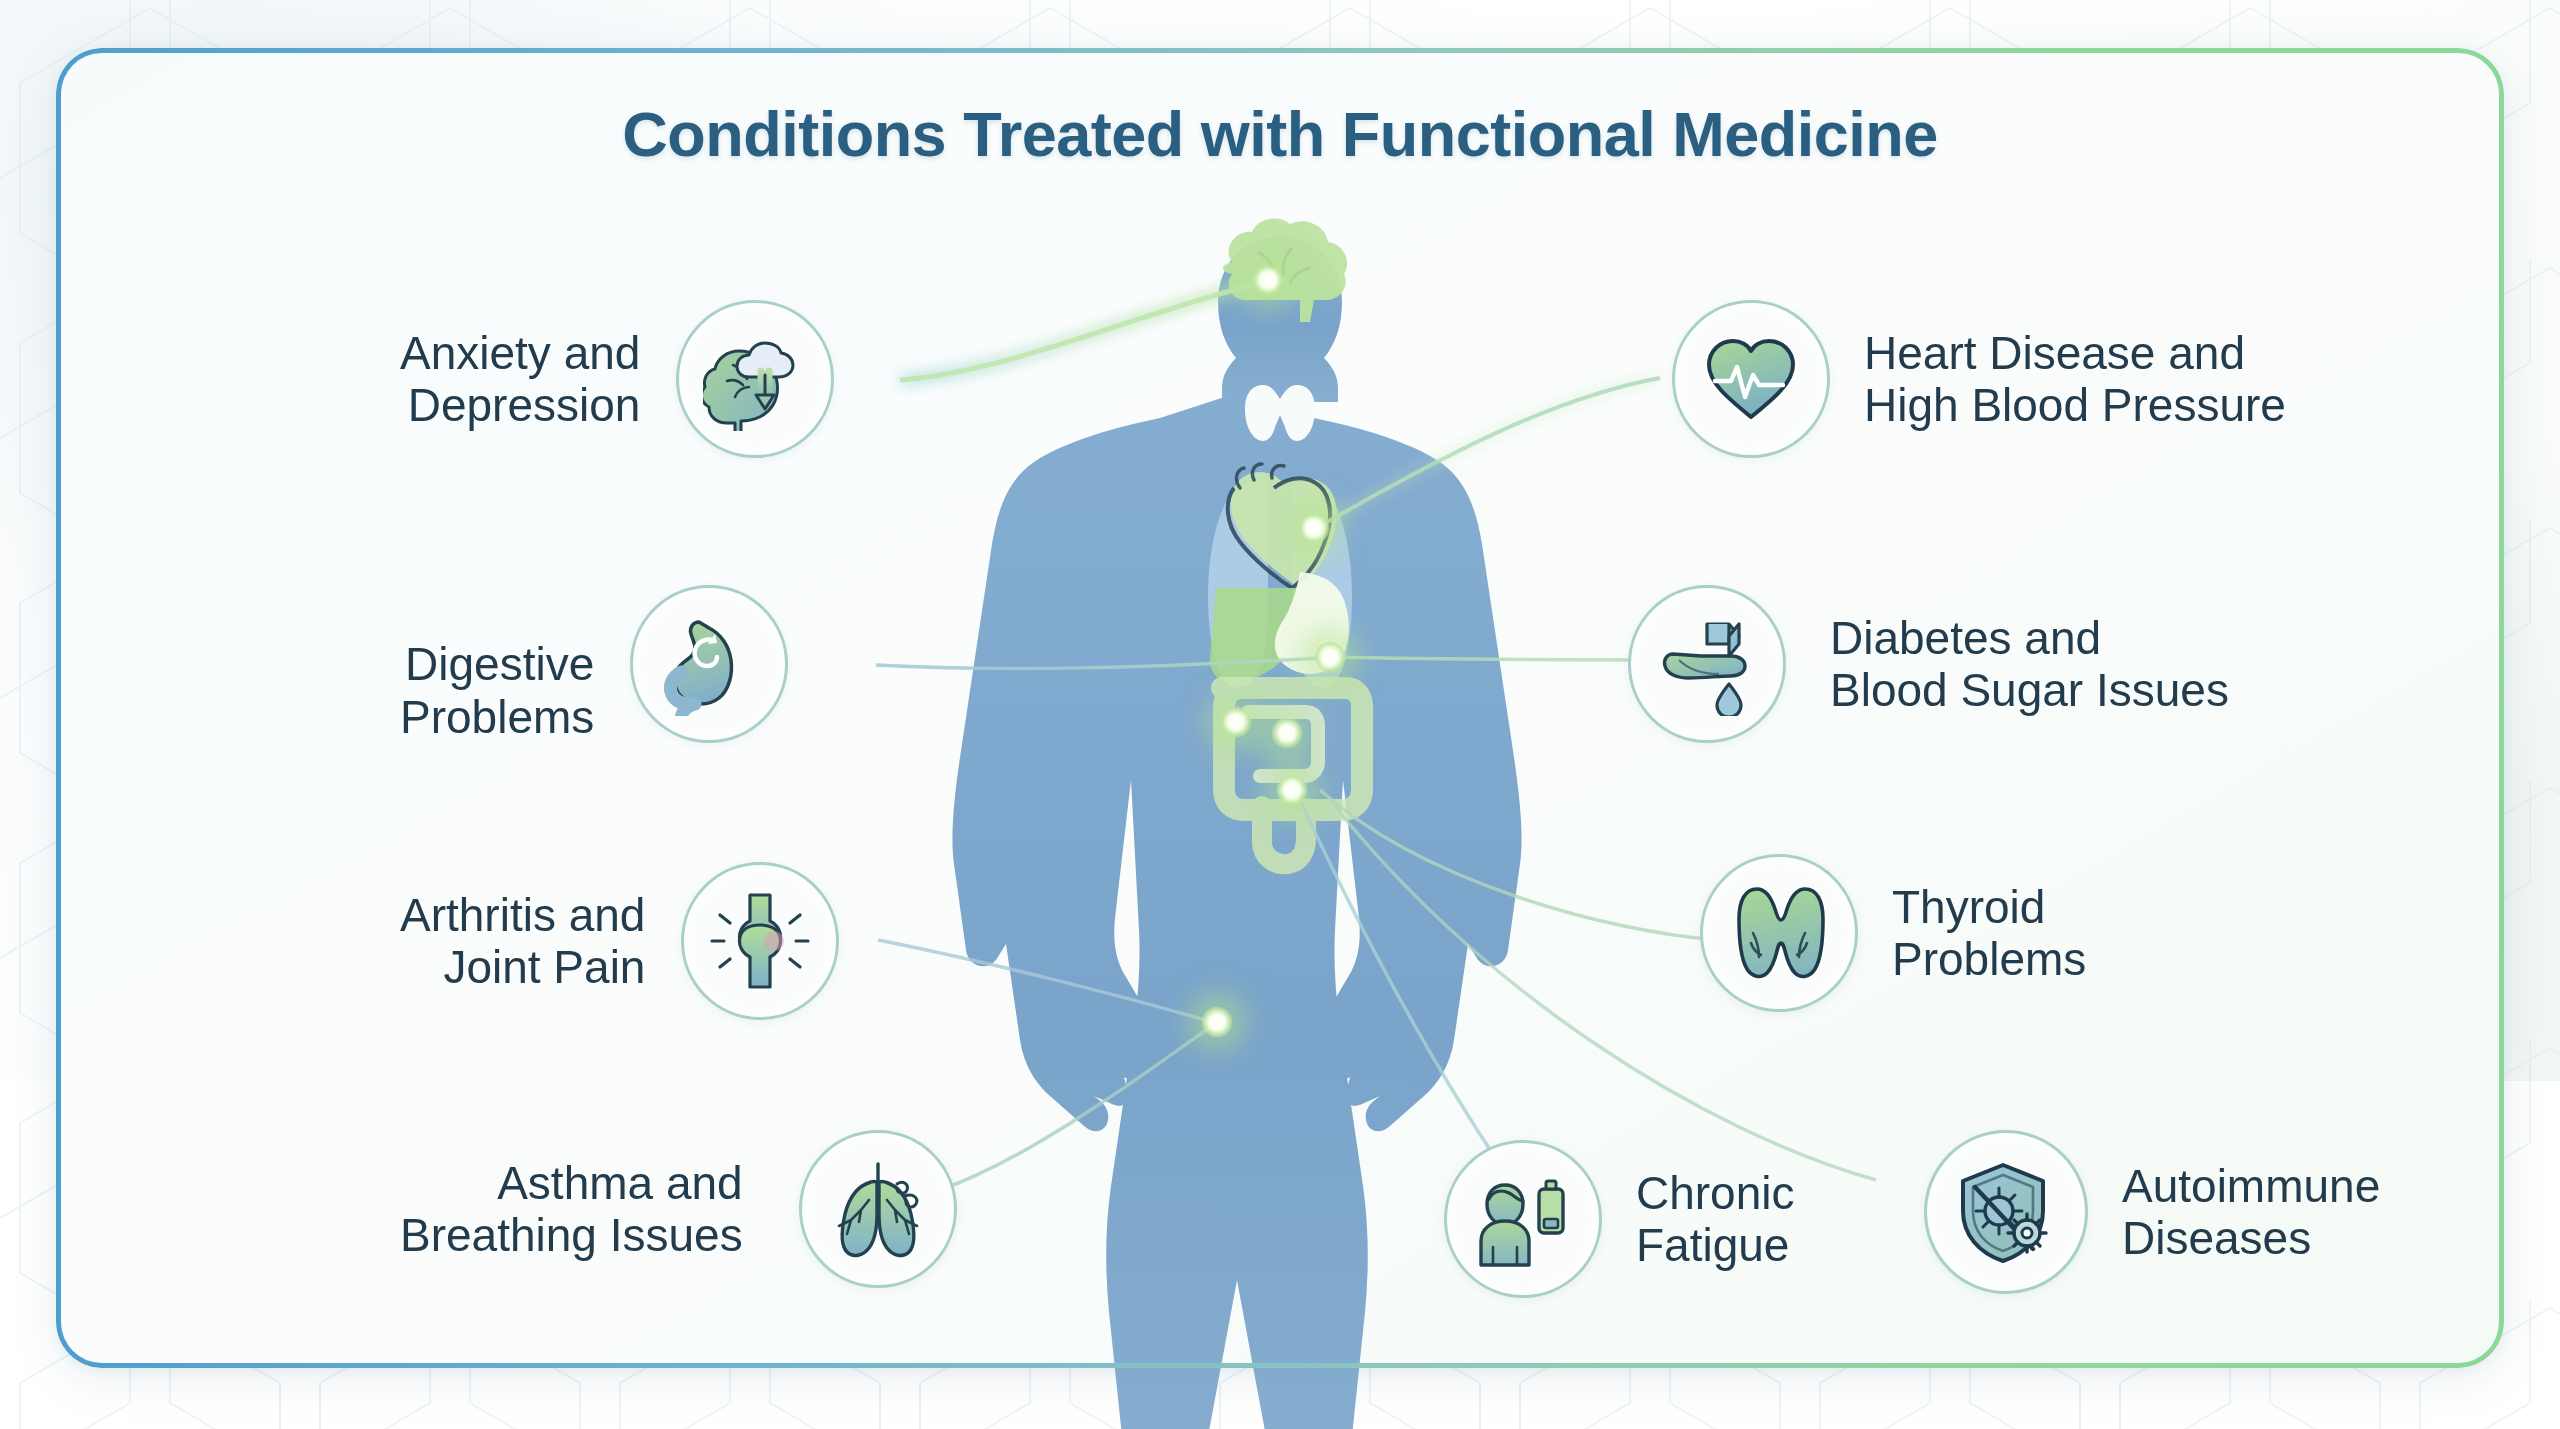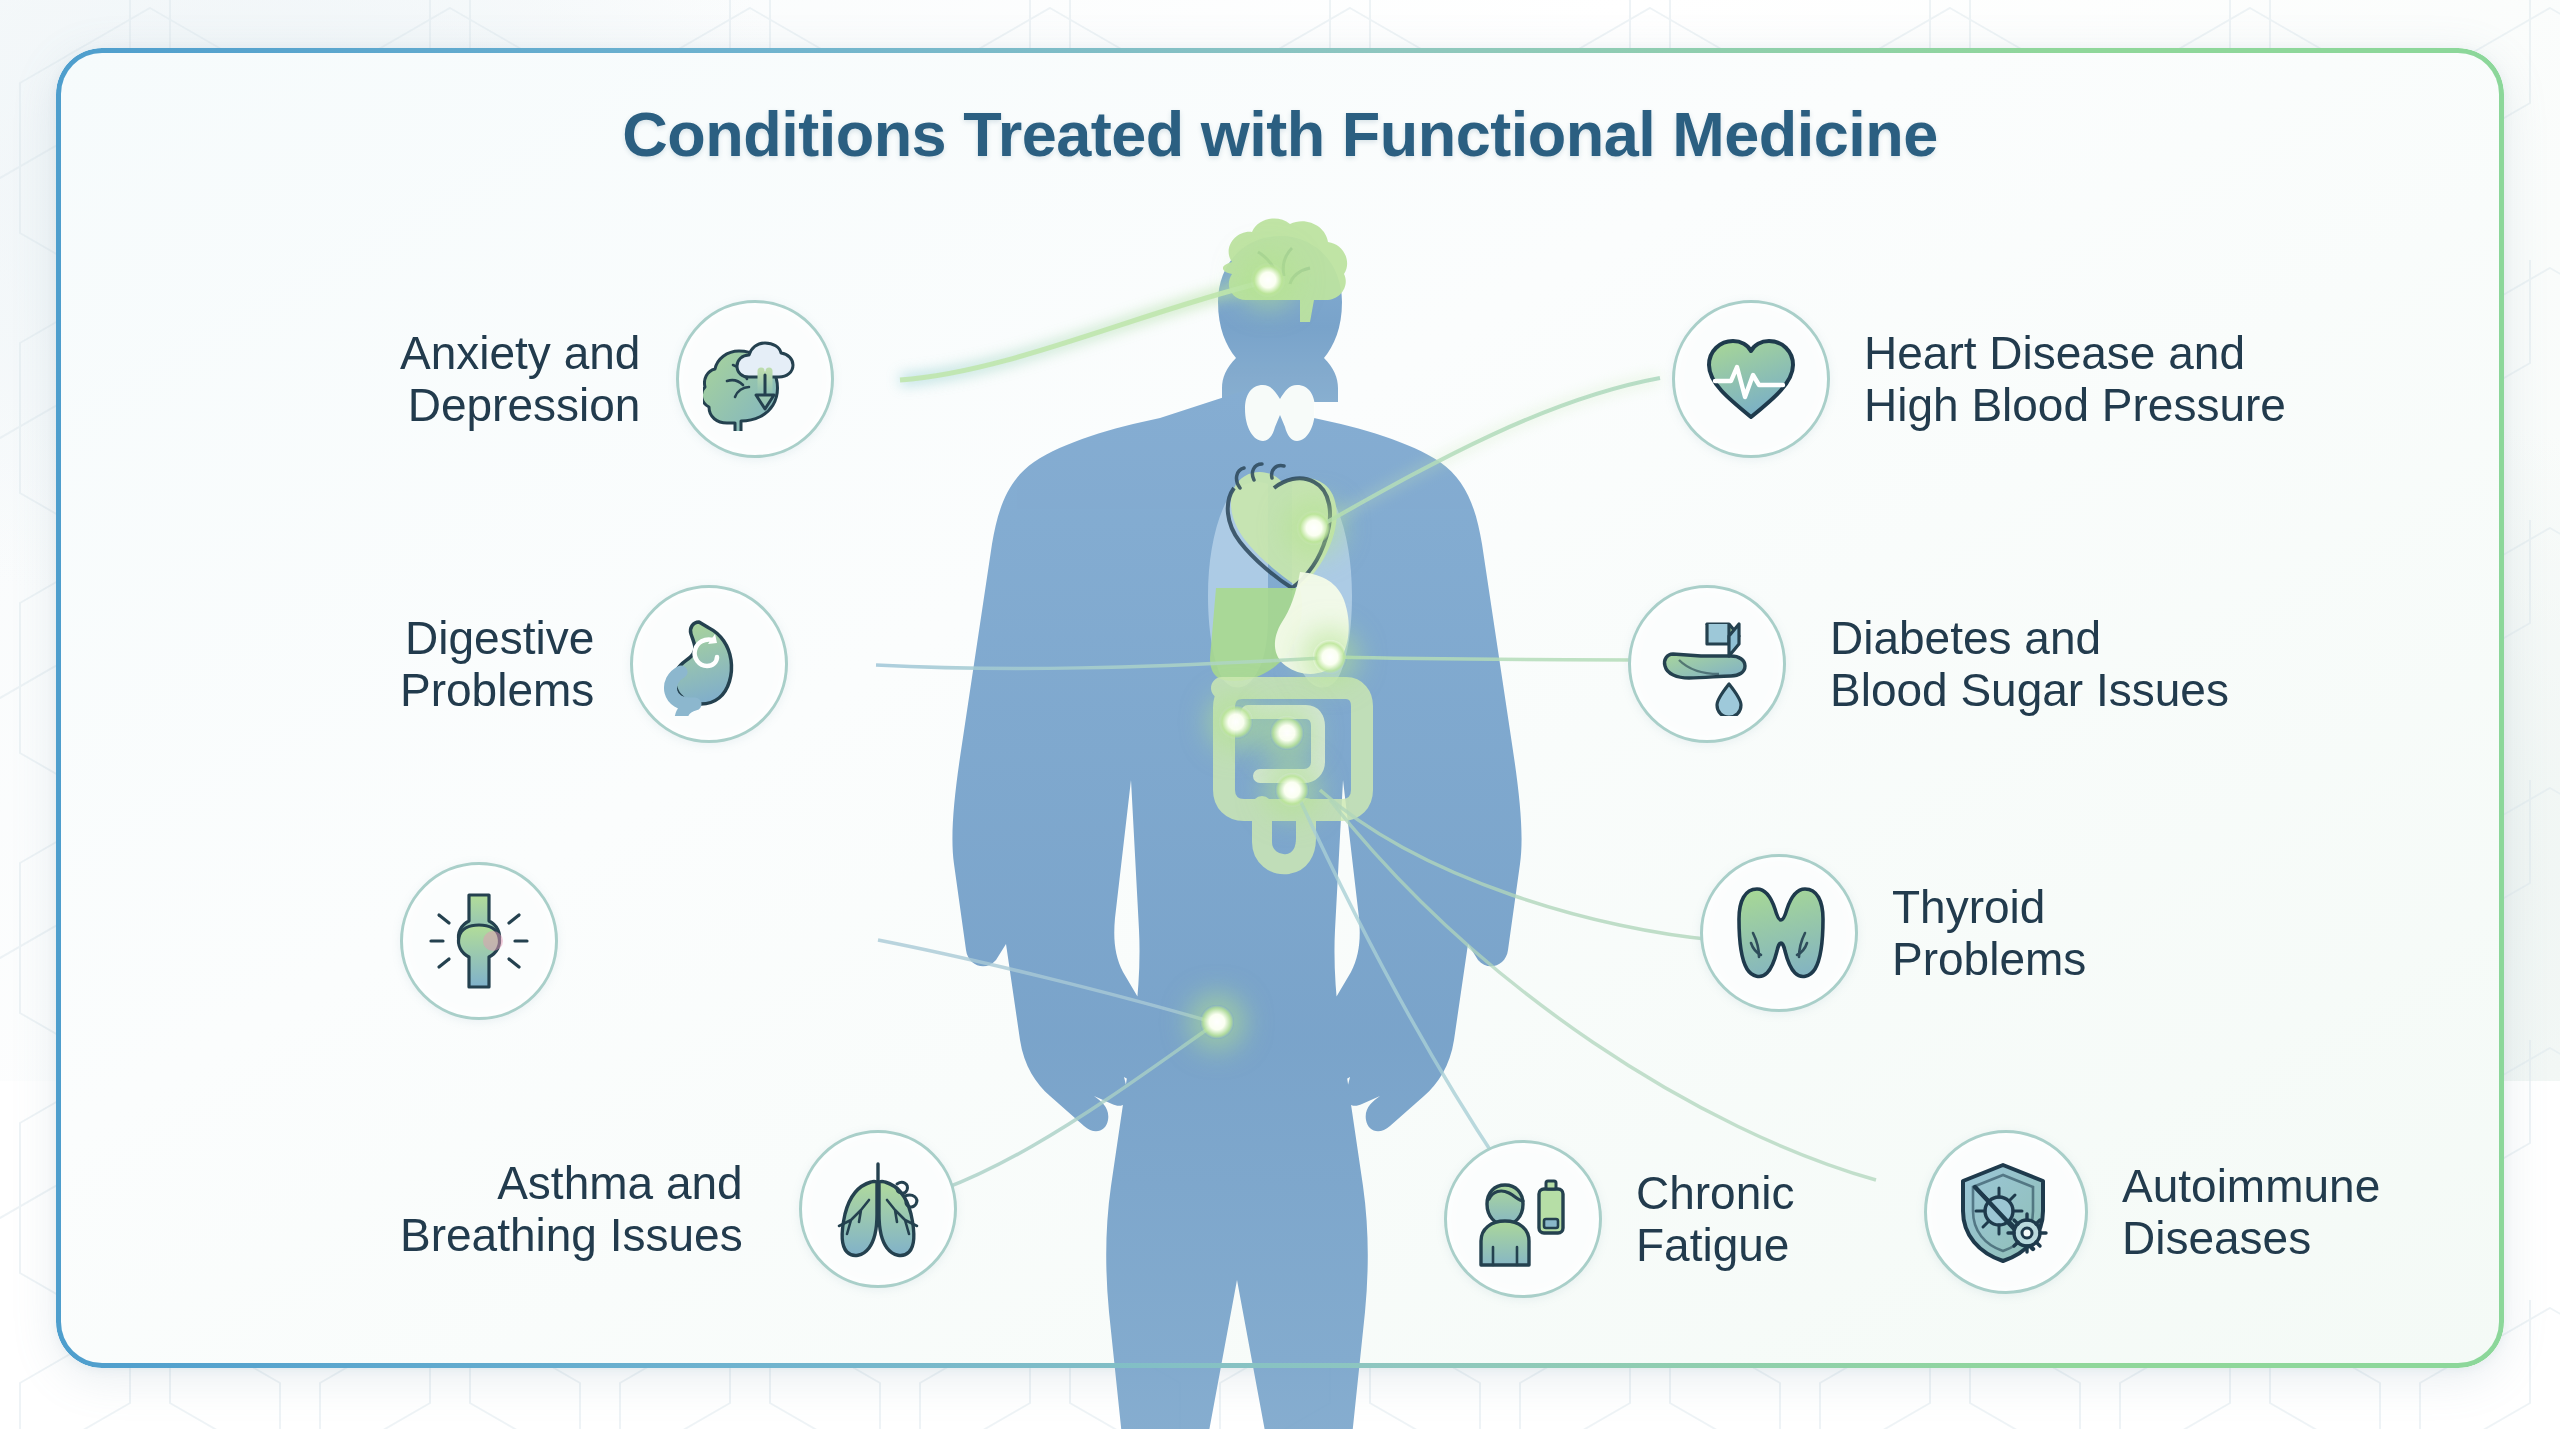--- a/index.html
+++ b/index.html
@@ -371,21 +371,21 @@
         <path d="M62 16 c-8 0 -14 5 -16 12 c-7 0 -12 5 -12 11 c0 7 5 11 12 11
                  l30 0 c8 0 14 -5 14 -12 c0 -6 -5 -11 -12 -12 c-1 -6 -8 -10 -16 -10 Z" fill="#e5eef7" stroke="#24414f" stroke-width="3" stroke-linejoin="round"></path>
         <path d="M62 48 l0 20 M58 44 l0 24 M66 44 l0 24" fill="none" stroke="url(#arrG)" stroke-width="7" stroke-linecap="round"></path>
         <path d="M62 48 l0 20 l-9 0 l9 14 l9 -14 l-9 0 Z" fill="url(#arrG)" stroke="#24414f" stroke-width="3" stroke-linejoin="round"></path>
       </svg>
     </div>
     <div class="label">Anxiety and
 Depression</div>
   </div>
 
-  <div class="item left" style="left:400px; top:585px;">
+  <div class="item left" style="left:400px; top:585px;align-items:flex-end;">
     <div class="icon-circle">
       <svg width="104" height="104" viewBox="0 0 104 104" xmlns="http://www.w3.org/2000/svg">
         <defs>
           <linearGradient id="stG" x1="0.3" y1="0" x2="0.5" y2="1">
             <stop offset="0%" stop-color="#a9d49a"></stop>
               <stop offset="100%" stop-color="#80aecb"></stop>
           </linearGradient>
         </defs>
         <path d="M42 10 c-6 0 -10 6 -8 12 c3 9 6 14 2 20 c-4 6 -12 8 -16 16
                  c-5 10 -2 22 6 28 c10 8 26 8 36 0 c10 -8 14 -24 12 -38
@@ -419,20 +419,22 @@
         <g stroke="#24414f" stroke-width="3.2" stroke-linecap="round">
           <path d="M22 34 l-10 -8"></path>
             <path d="M16 52 l-12 0"></path>
             <path d="M22 70 l-10 8"></path>
           <path d="M82 34 l10 -8"></path>
             <path d="M88 52 l12 0"></path>
             <path d="M82 70 l10 8"></path>
         </g>
       </svg>
     </div>
+    <div class="label">Arthritis and
+Joint Pain</div>
   </div>
 
   <div class="item left" style="left:400px; top:1130px;gap:20px;">
     <div class="icon-circle">
       <svg width="106" height="106" viewBox="0 0 106 106" xmlns="http://www.w3.org/2000/svg">
         <defs>
           <linearGradient id="lgG" x1="0" y1="0" x2="0" y2="1">
             <stop offset="0%" stop-color="#b0da9c"></stop>
               <stop offset="100%" stop-color="#81b2c9"></stop>
           </linearGradient>

